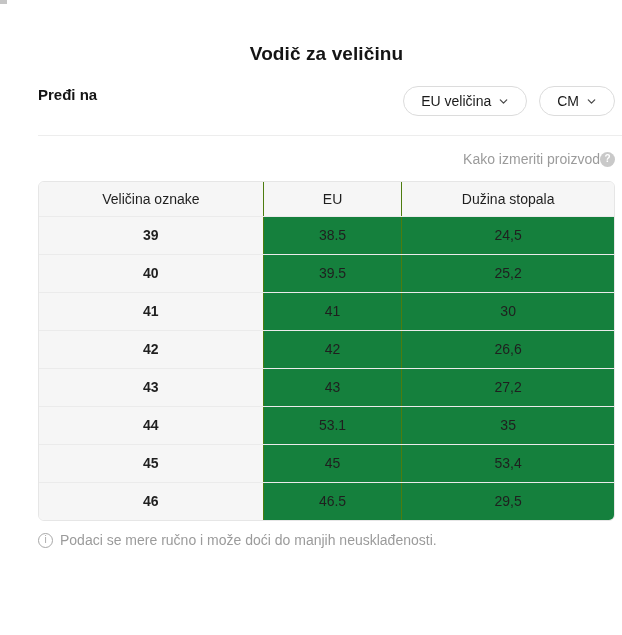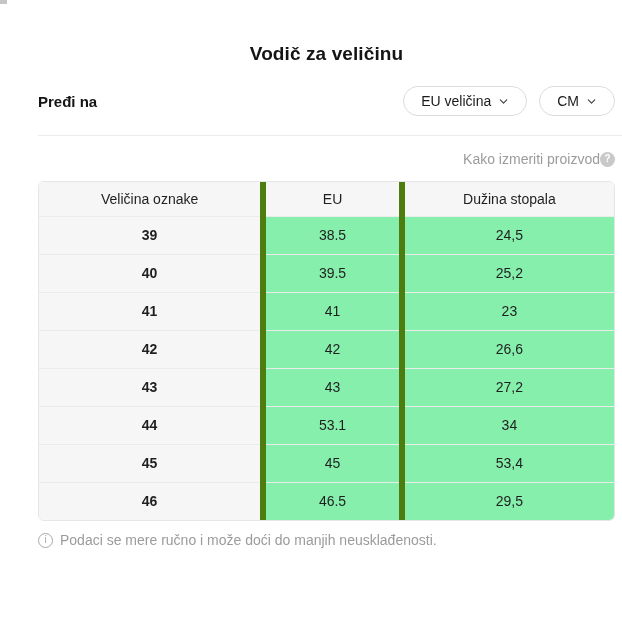--- a/index.html
+++ b/index.html
@@ -21,21 +21,21 @@
     padding-top: 43px;
     text-align: center;
     font-size: 19px;
     font-weight: 700;
     color: #141414;
     letter-spacing: .1px;
   }
 
   .jump-row {
     margin-top: 21px;
-    display: flex; align-items: center;
+    display: flex; 
     height: 30px;
   }
   .jump-label { font-size: 15px; font-weight: 700; color: #141414; }
   .pill-group { margin-left: auto; display: flex; gap: 12px; }
   .pill {
     display: inline-flex; align-items: center; justify-content: center; gap: 7px;
     height: 30px; padding: 0 17px;
     background: #fff;
     border: 1px solid #dcdcdc;
     border-radius: 16px;
@@ -71,27 +71,27 @@
   .table-wrap {
     border: 1px solid #e6e6e6;
     border-radius: 6px;
     overflow: hidden;
   }
   table { width: 100%; border-collapse: collapse; table-layout: fixed; }
   col.c1 { width: 39%; } col.c2 { width: 24.1%; } col.c3 { width: 36.9%; }
   th, td {
     text-align: center; vertical-align: middle;
     font-size: 14px; color: #1f1f1f;
-    border-right: 6px solid #4d7c0f;
+    border-right: 1px solid #4d7c0f;
     border-bottom: 1px solid #ebebeb;
   }
   th:last-child, td:last-child { border-right: none; }
   tbody tr:last-child td { border-bottom: none; }
   thead th { height: 34px; background: #f6f6f6; font-weight: 400; }
-  tbody td { height: 38px; background: #86efac; }
+  tbody td { height: 38px; background: #15803d; }
   tbody td:first-child { background: #f6f6f6; font-weight: 700; }
 
   .footnote {
     margin-top: 11px;
     display: flex; align-items: center; gap: 7px;
     font-size: 14px; color: #9b9b9b;
   }
   .info-circle {
     flex: 0 0 auto;
     width: 15px; height: 15px; border-radius: 50%;
@@ -161,36 +161,36 @@
             <td>24,5</td>
           </tr>
           <tr>
             <td>40</td>
             <td>39.5</td>
             <td>25,2</td>
           </tr>
           <tr>
             <td>41</td>
             <td>41</td>
-            <td>23</td>
+            <td>30</td>
           </tr>
           <tr>
             <td>42</td>
             <td>42</td>
             <td>26,6</td>
           </tr>
           <tr>
             <td>43</td>
             <td>43</td>
             <td>27,2</td>
           </tr>
           <tr>
             <td>44</td>
             <td>53.1</td>
-            <td>34</td>
+            <td>35</td>
           </tr>
           <tr>
             <td>45</td>
             <td>45</td>
             <td>53,4</td>
           </tr>
           <tr>
             <td>46</td>
             <td>46.5</td>
             <td>29,5</td>

